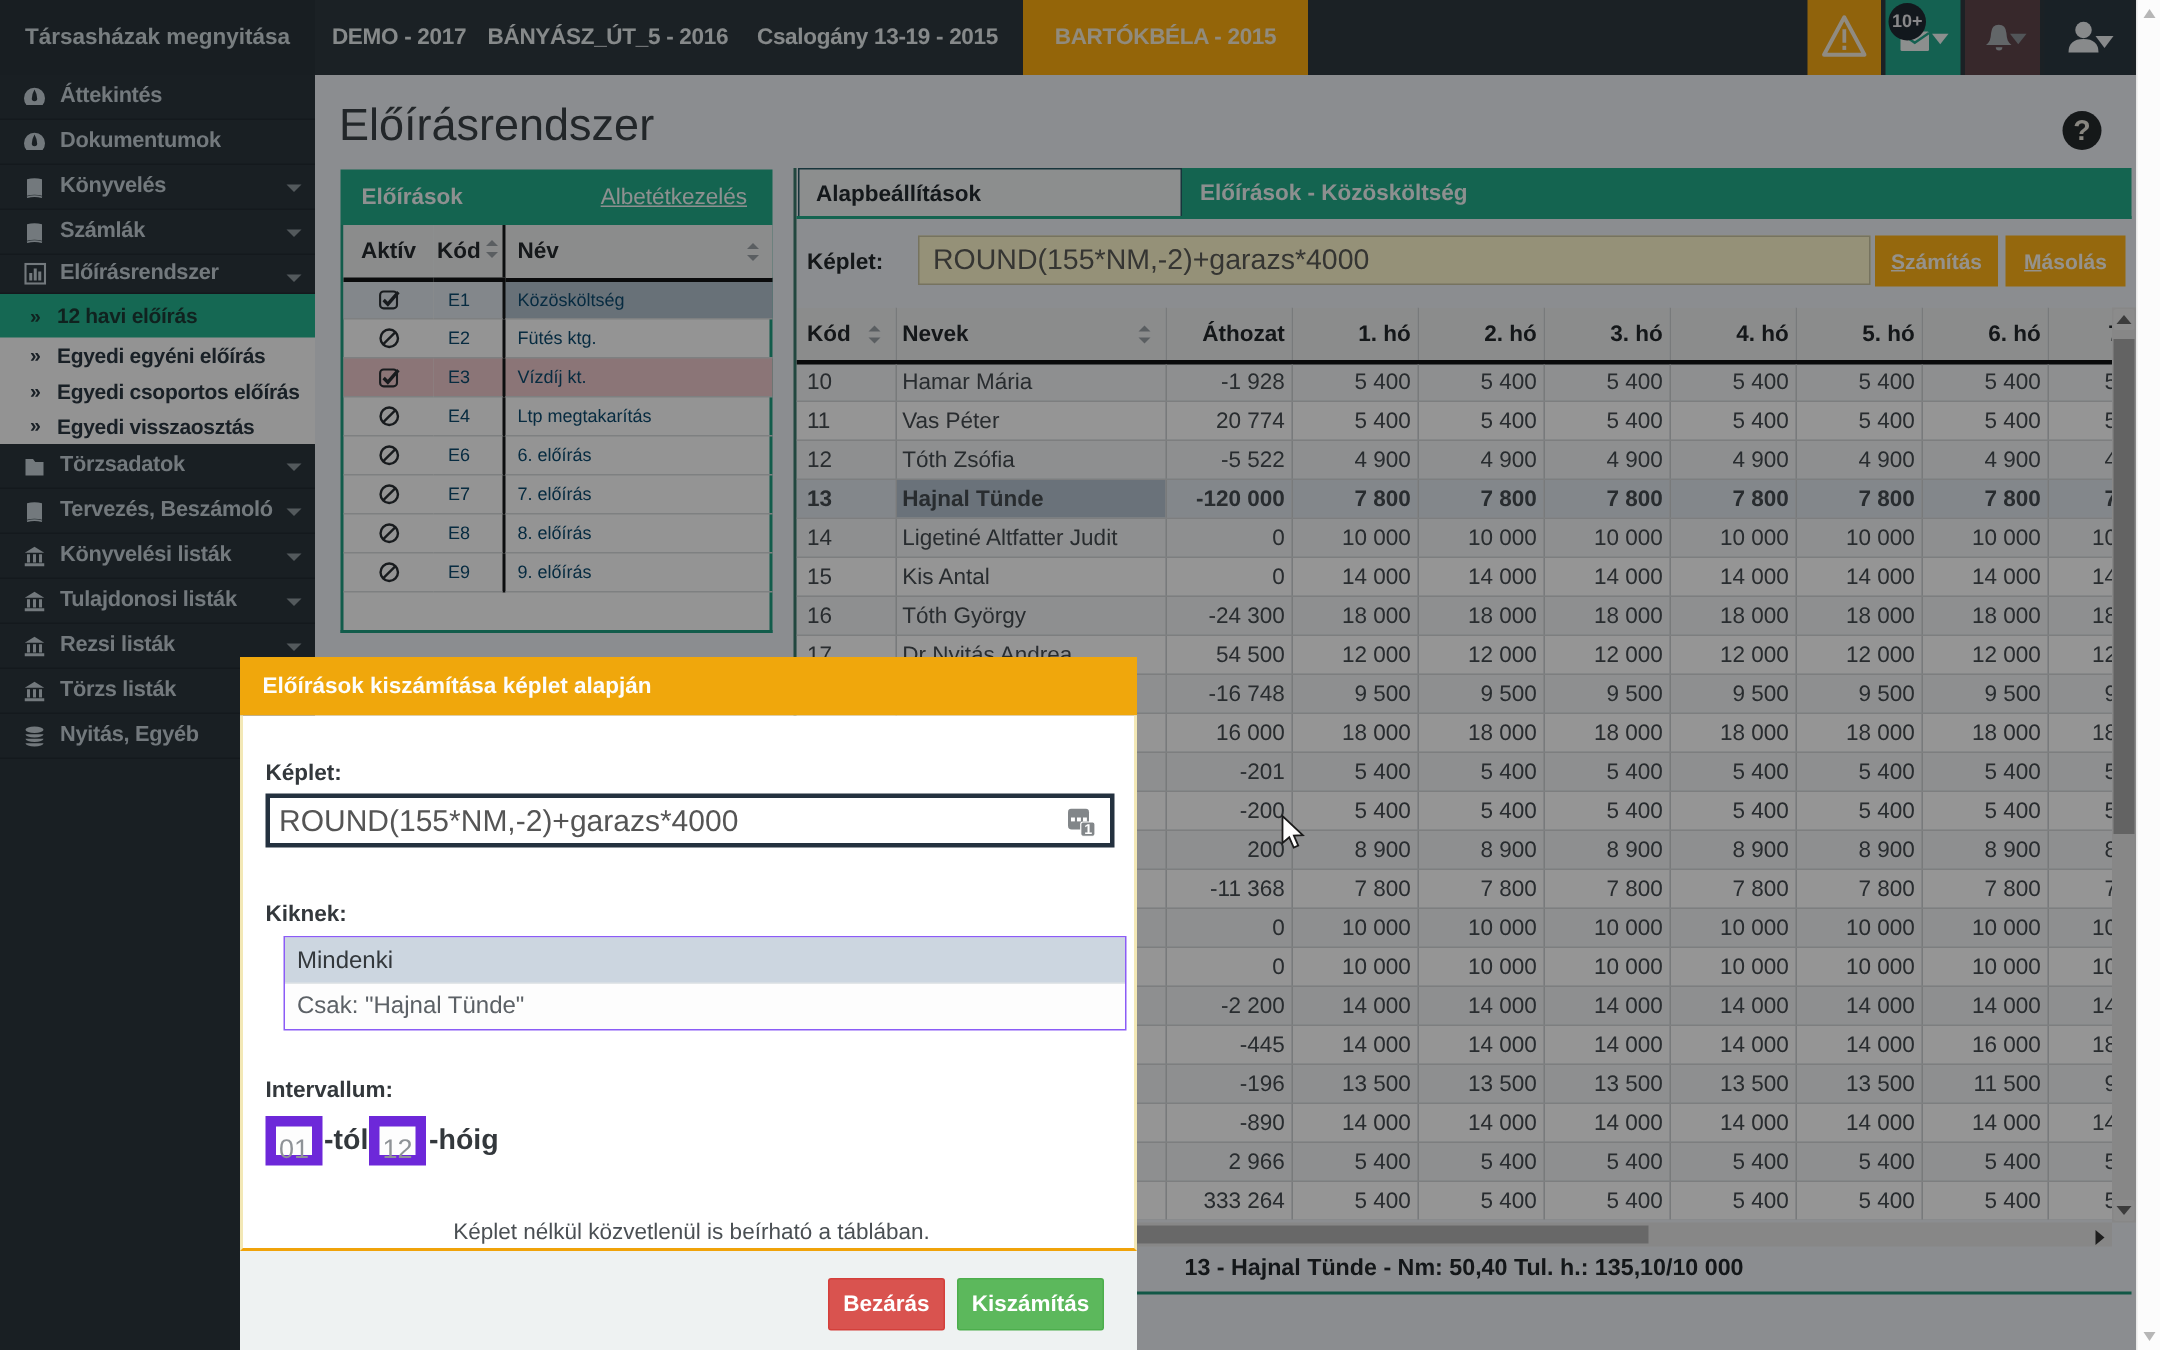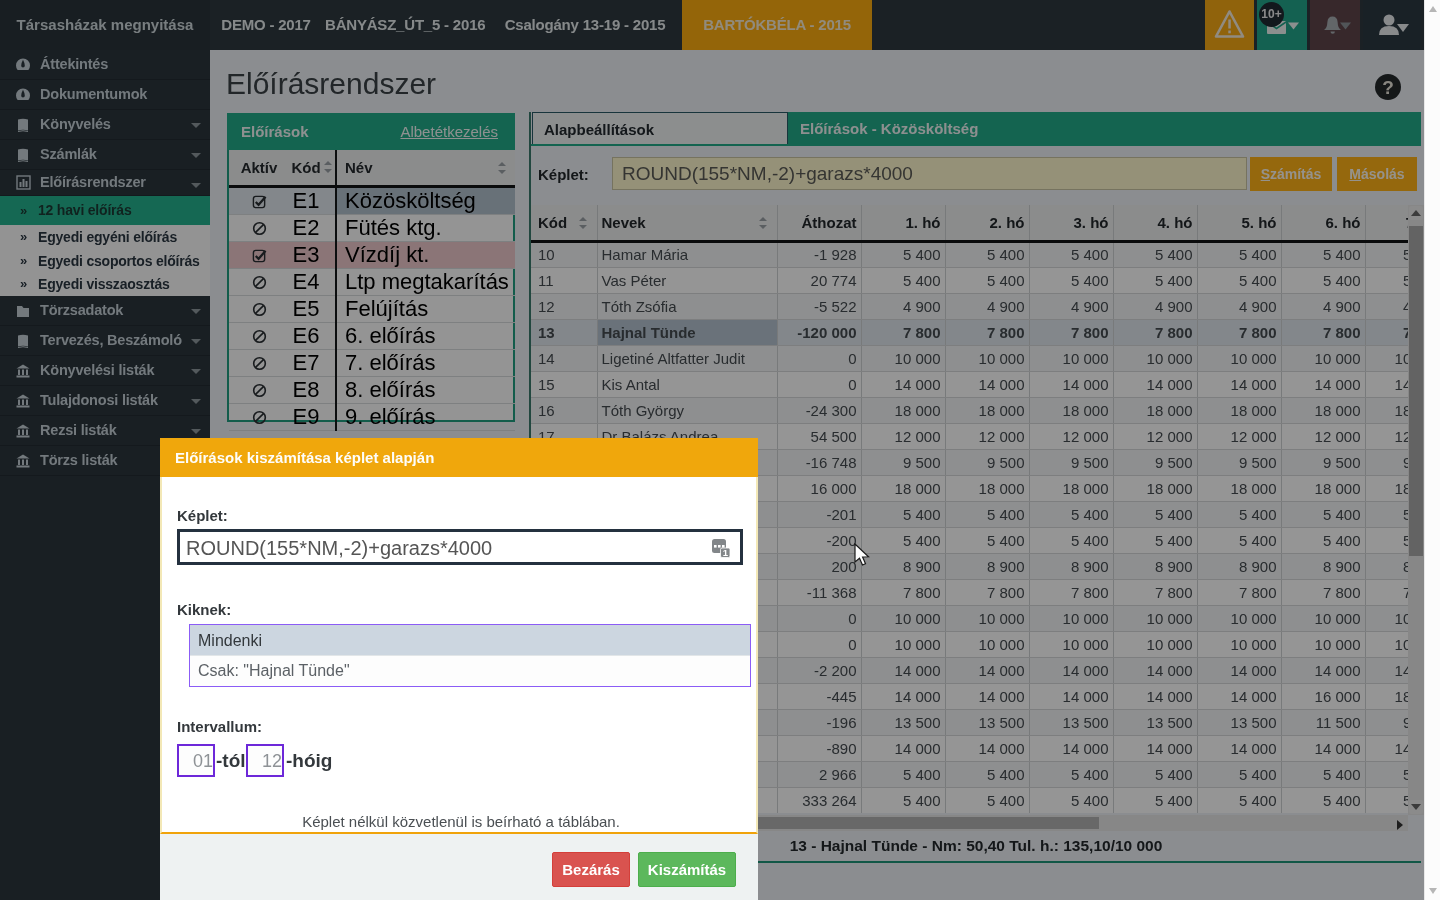--- a/index.html
+++ b/index.html
@@ -34,21 +34,21 @@
 
 
 #lpanel { position:absolute; left:17px; top:63px; width:288px; height:354px; }
 #lphead { position:absolute; left:0; top:0; width:288px; height:37px; background:#23ab89; }
 #lphead .t1 { position:absolute; left:14px; top:10px; color:#f2f5f5; font-size:15px; font-weight:bold; }
 #lphead .t2 { position:absolute; right:17px; top:10px; color:#f2f5f5; font-size:15px; font-weight:normal; text-decoration:underline; }
 #lptable { position:absolute; left:0; top:37px; width:288px; height:272px; background:#fbfbfb; border:2px solid #1f9c80; border-top:none; }
 
 
 #lpt { border-collapse:collapse; width:286px; table-layout:fixed; }
-#lpt td { height:26px; font-size:22px; color:#000000; padding:0; border-bottom:1px solid #d7dadc; }
+#lpt td { height:26px; font-size:12px; color:#0c4a6e; padding:0; border-bottom:1px solid #d7dadc; }
 #lpt .ca { width:60px; text-align:center; }
 #lpt .ck { width:47px; text-align:center; border-right:2px solid #16181a; }
 #lpt .ckd { padding-right:12px; }
 #lpt .cn { padding-left:8px; }
 #lpt tr.lph td { height:36px; font-weight:bold; font-size:15px; background:#eceeef; border-bottom:3px solid #121415; color:#24292d; white-space:nowrap; }
 #lpt tr.lph .cn { position:relative; }
 .cbx { width:15px; height:15px; vertical-align:middle; }
 #lpt tr.selrow td { background:#dfe6ec; }
 #lpt tr.selrow .cn { background:#b2c0cd; }
 #lpt tr.pinkrow td { background:#ecc8cb; }
@@ -104,21 +104,21 @@
 #modal { position:absolute; left:160px; top:438px; width:622px; height:462px; }
 #mhead { position:absolute; left:0; top:0; width:598px; height:39px; background:#f0a70c; color:#fdfdfb; font-size:15px; font-weight:bold; line-height:39px; padding-left:15px; }
 #mbody { position:absolute; left:0; top:39px; width:598px; height:357px; background:#ffffff; border-left:2px solid #f3e8b6; border-right:2px solid #f3e8b6; border-bottom:2px solid #f0a30a; }
 #mfoot { position:absolute; left:0; top:396px; width:598px; height:66px; background:#eef2f2; }
 .mbtn { position:absolute; top:18px; height:35px; border-radius:2px; color:#fff; font-size:15px; text-align:center; line-height:33px; font-weight:bold; }
 .mlbl { position:absolute; left:15px; font-size:15px; font-weight:bold; color:#33383c; }
 #minput { position:absolute; left:15px; top:52px; width:566px; height:36px; border:3px solid #24313f; font-size:20px; color:#555; line-height:32px; padding-left:6px; white-space:nowrap; }
 #mlist { position:absolute; left:15px; top:147px; width:562px; border:1px solid #8b5cf6;margin-left:12px; }
 #mli1 { height:31px; background:#ccd6e0; color:#33383c; font-size:16px; line-height:31px; padding-left:8px; border-bottom:1px solid #e2e6e8; }
 #mli2 { height:30px; background:#fdfdfd; color:#5c6166; font-size:16px; line-height:30px; padding-left:8px; }
-.mnum { position:absolute; top:267px; width:38px; height:33px; border:2px solid #6d28d9; background:#fdfdfd; color:#8e9296; font-size:18px; text-align:right; line-height:31px; }
+.mnum { position:absolute; top:267px; width:38px; height:33px; border:7px solid #6d28d9; background:#fdfdfd; color:#8e9296; font-size:18px; text-align:center; line-height:31px; }
 .mlblb { position:absolute; top:273px; font-size:19px; font-weight:bold; color:#33383c; }
 #mcap { position:absolute; left:0; top:336px; width:598px; text-align:center; font-size:15px; color:#4a4f53; }
 
 
 #bscroll { position:absolute; right:0; top:0; width:16px; height:900px; background:#fcfcfc; border-left:1px solid #e8e8e8; }
 
 
 #cursor { position:absolute; left:853px; top:543px; }
 </style>
 </head>
@@ -272,20 +272,29 @@
     <div class="mitem">
         <span class="ic"><svg width="16" height="30" viewBox="0 0 16 30">
             <path d="M1.5 12.5 L8 8.5 L14.5 12.5 z" fill="#c3ced4"></path>
             <rect x="1.5" y="19.5" width="13" height="2" fill="#c3ced4"></rect>
             <rect x="3" y="13.5" width="2" height="5.5" fill="#c3ced4"></rect>
             <rect x="7" y="13.5" width="2" height="5.5" fill="#c3ced4"></rect>
             <rect x="11" y="13.5" width="2" height="5.5" fill="#c3ced4"></rect>
           </svg></span>
         <span class="lbl">Törzs listák</span>
       </div>
+    <div class="mitem">
+        <span class="ic"><svg width="16" height="30" viewBox="0 0 16 30">
+            <ellipse cx="8" cy="10.5" rx="6" ry="2.2" fill="#c3ced4"></ellipse>
+            <path d="M2 13.5 a6 2.2 0 0 0 12 0" fill="#c3ced4"></path>
+            <path d="M2 16.5 a6 2.2 0 0 0 12 0" fill="#c3ced4"></path>
+            <path d="M2 19.5 a6 2.2 0 0 0 12 0" fill="#c3ced4"></path>
+          </svg></span>
+        <span class="lbl">Nyitás, Egyéb</span>
+      </div>
   </div>
   <div id="content">
     <div id="pagetitle">Előírásrendszer</div>
     <div id="helpbtn">?</div>
     <div id="lpanel">
       <div id="lphead">
           <span class="t1">Előírások</span>
           <span class="t2">Albetétkezelés</span>
         </div>
       <div id="lptable">
@@ -326,28 +335,20 @@
                     <line x1="3.8" y1="12.2" x2="12.2" y2="3.8" stroke="#2a2f33" stroke-width="1.7"></line>
                   </svg></td>
                 <td class="ck ckd">E4</td>
                 <td class="cn">Ltp megtakarítás</td>
               </tr>
           <tr>
                 <td class="ca"><svg class="cbx" viewBox="0 0 16 16">
                     <circle cx="8" cy="8" r="6.2" fill="none" stroke="#2a2f33" stroke-width="1.7"></circle>
                     <line x1="3.8" y1="12.2" x2="12.2" y2="3.8" stroke="#2a2f33" stroke-width="1.7"></line>
                   </svg></td>
-                <td class="ck ckd">E5</td>
-                <td class="cn">Felújítás</td>
-              </tr>
-          <tr>
-                <td class="ca"><svg class="cbx" viewBox="0 0 16 16">
-                    <circle cx="8" cy="8" r="6.2" fill="none" stroke="#2a2f33" stroke-width="1.7"></circle>
-                    <line x1="3.8" y1="12.2" x2="12.2" y2="3.8" stroke="#2a2f33" stroke-width="1.7"></line>
-                  </svg></td>
                 <td class="ck ckd">E6</td>
                 <td class="cn">6. előírás</td>
               </tr>
           <tr>
                 <td class="ca"><svg class="cbx" viewBox="0 0 16 16">
                     <circle cx="8" cy="8" r="6.2" fill="none" stroke="#2a2f33" stroke-width="1.7"></circle>
                     <line x1="3.8" y1="12.2" x2="12.2" y2="3.8" stroke="#2a2f33" stroke-width="1.7"></line>
                   </svg></td>
                 <td class="ck ckd">E7</td>
                 <td class="cn">7. előírás</td>
@@ -478,21 +479,21 @@
                 <td class="num">18 000</td>
                 <td class="num">18 000</td>
                 <td class="num">18 000</td>
                 <td class="num">18 000</td>
                 <td class="num">18 000</td>
                 <td class="num">18 000</td>
                 <td class="num7">18 000</td>
               </tr>
           <tr>
                 <td class="ck">17</td>
-                <td class="cn">Dr Balázs Andrea</td>
+                <td class="cn">Dr Nyitás Andrea</td>
                 <td class="ath">54 500</td>
                 <td class="num">12 000</td>
                 <td class="num">12 000</td>
                 <td class="num">12 000</td>
                 <td class="num">12 000</td>
                 <td class="num">12 000</td>
                 <td class="num">12 000</td>
                 <td class="num7">12 000</td>
               </tr>
           <tr>

